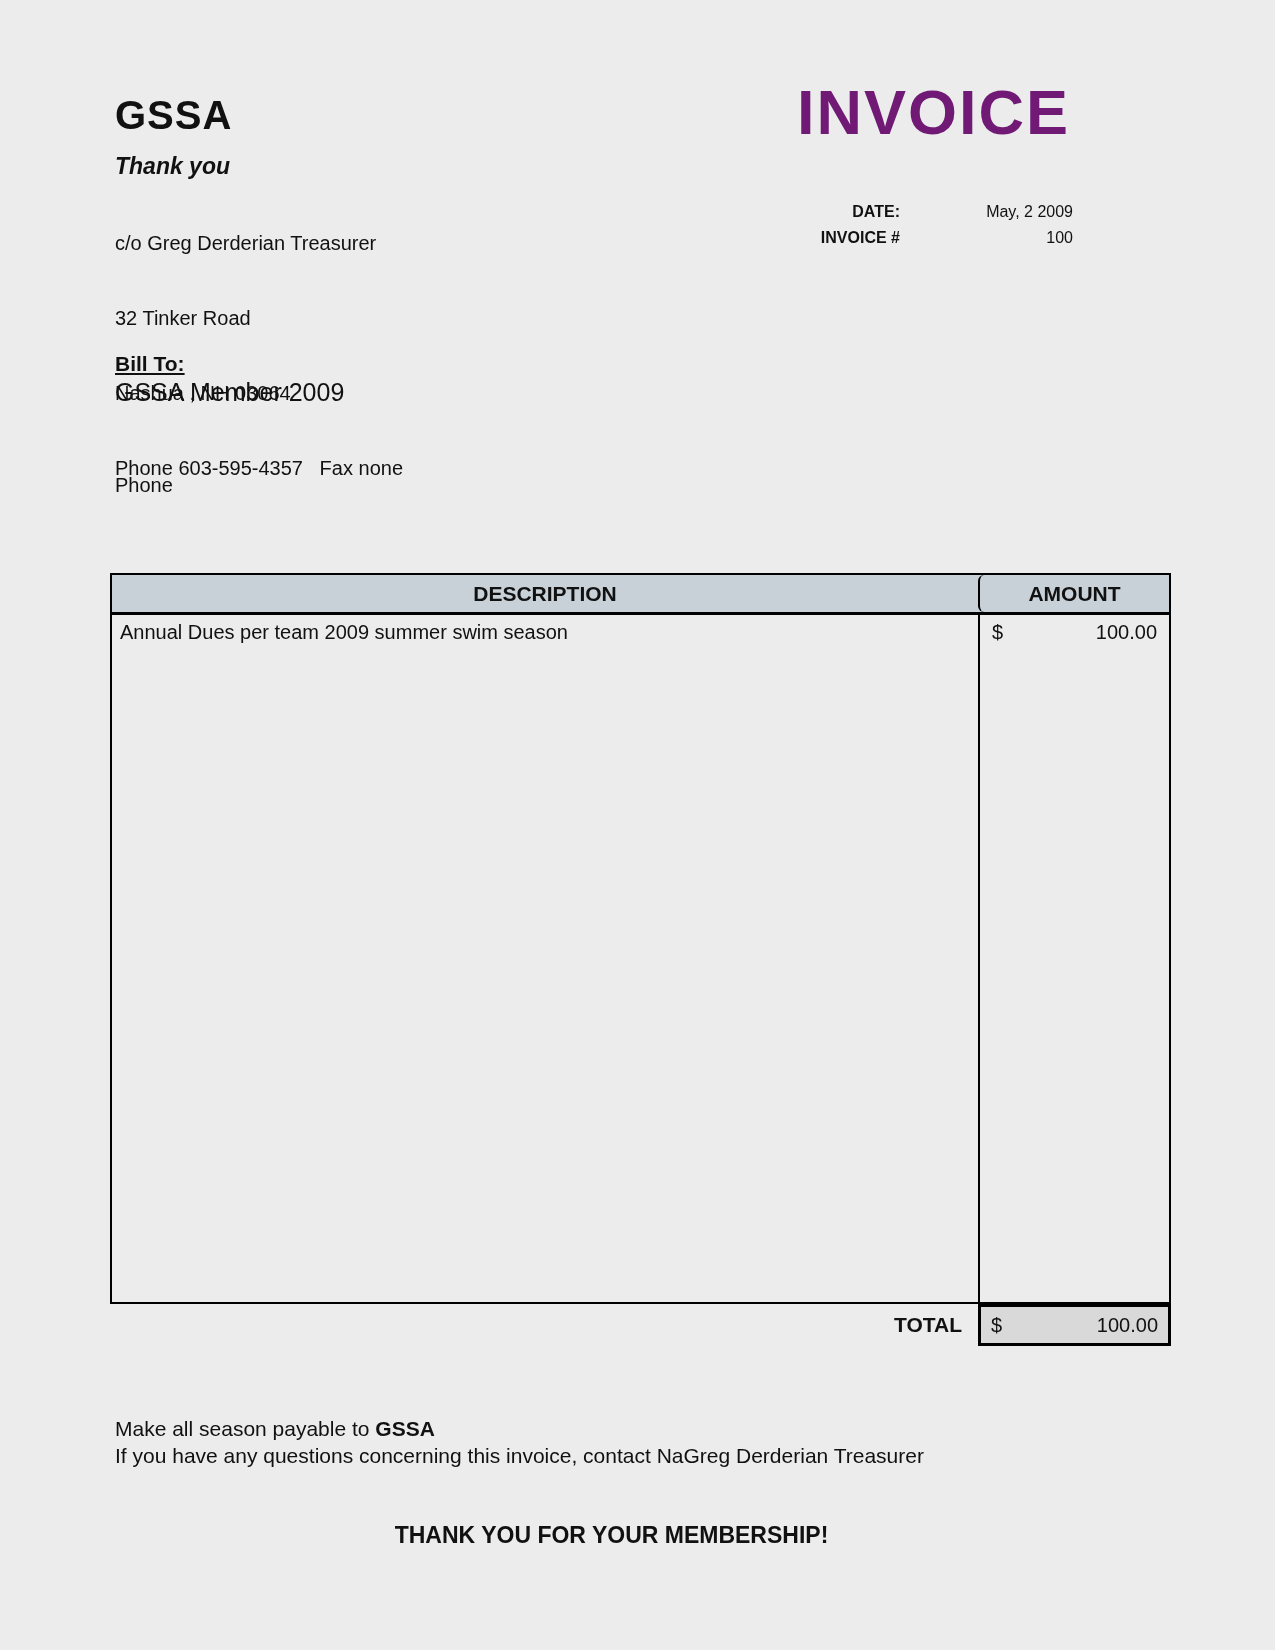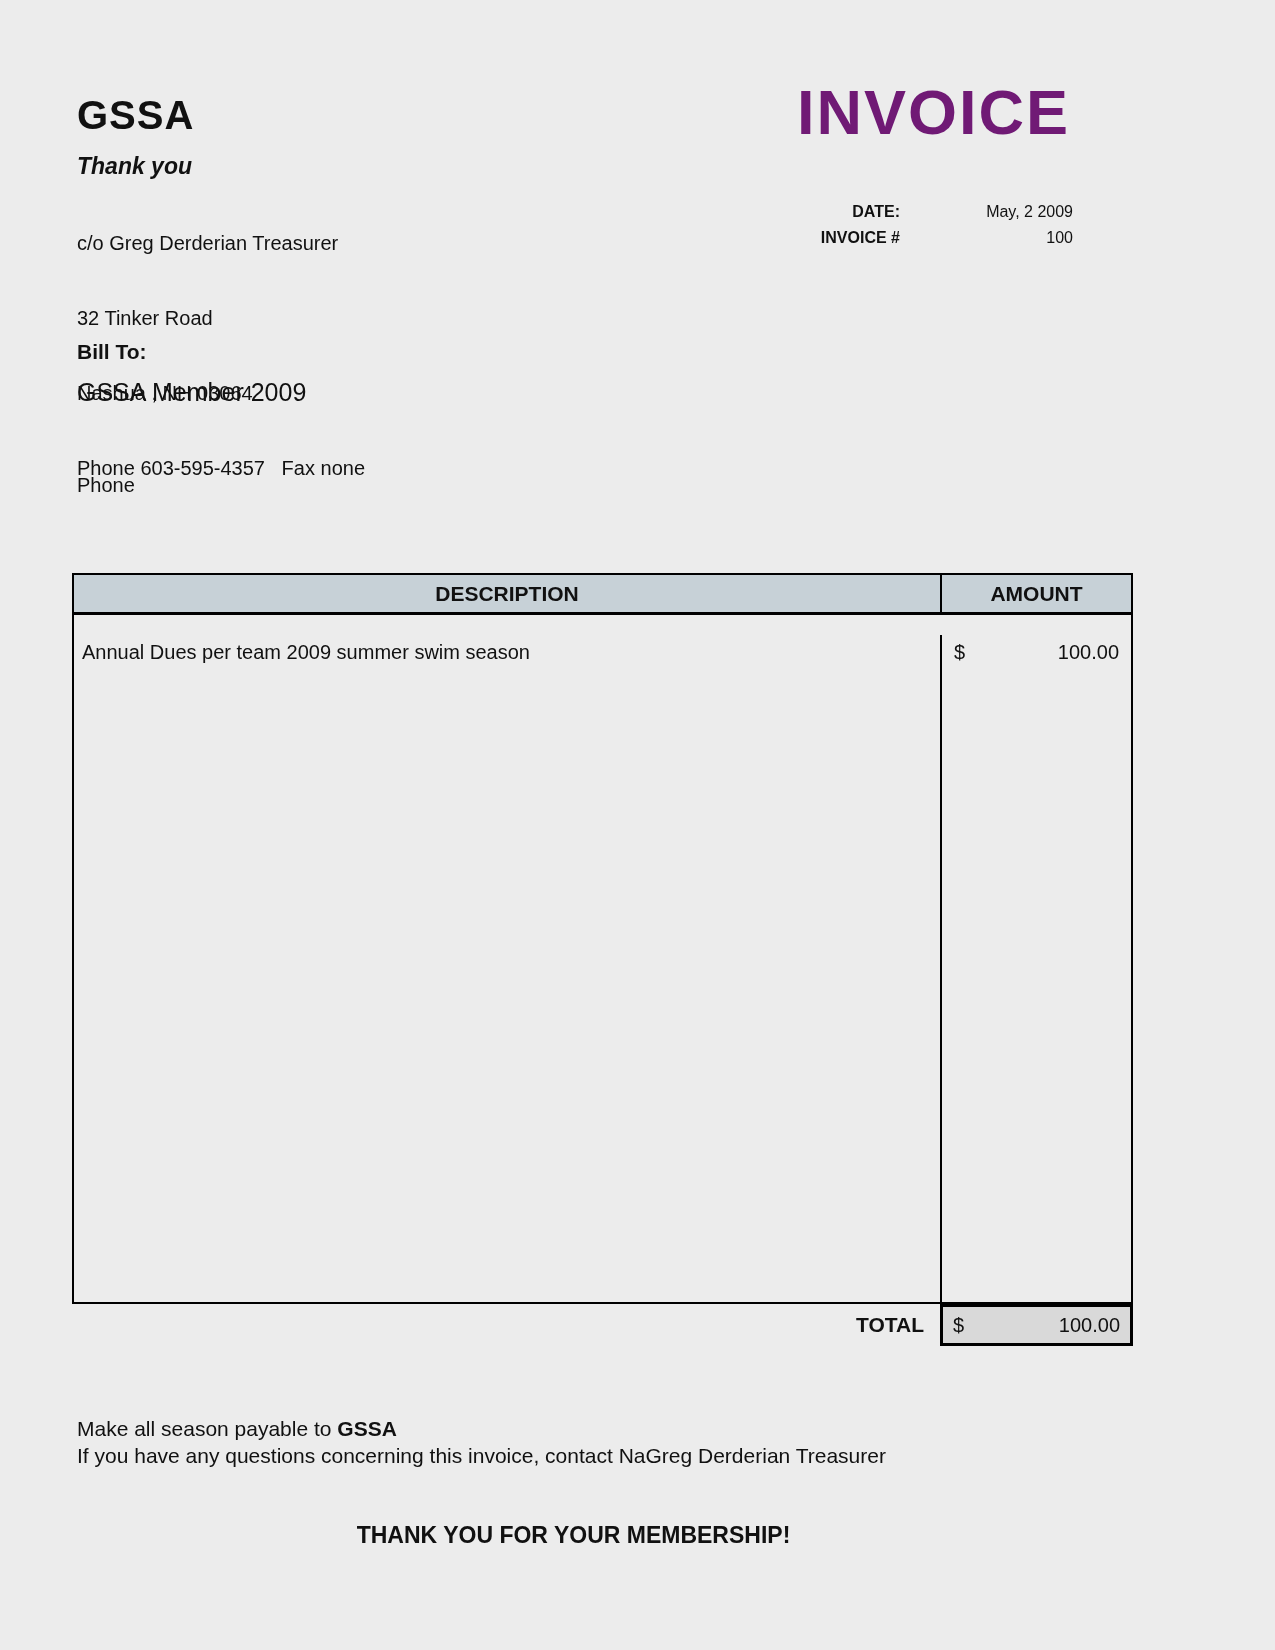--- a/index.html
+++ b/index.html
@@ -5,21 +5,21 @@
   * { margin:0; padding:0; box-sizing:border-box; }
   html,body { background:#ececec; }
   .page {
     position:relative;
     width:1275px; height:1650px;
     background:#ececec;
     font-family:"Liberation Sans", sans-serif;
     color:#111;
     overflow:hidden;
   }
-  .abs { position:absolute; }
+  .abs { position:absolute;margin-left:38px; }
 
   
   .company {
     left:77px; top:93px;
     font-size:40px; font-weight:bold; letter-spacing:1px;
   }
   .tagline {
     left:77px; top:153px;
     font-size:23px; font-weight:bold; font-style:italic;
   }
@@ -41,43 +41,43 @@
   }
   .meta-row .val {
     position:absolute; right:0; text-align:right; white-space:nowrap;
   }
   .meta-date    { top:203px; }
   .meta-invoice { top:229px; }
   .meta-for     { top:255px; }
   .italic { font-style:italic; }
 
   
-  .billto-label { left:77px; top:340px; font-size:21px; font-weight:bold; }
+  .billto-label { left:77px; top:352px; font-size:21px; font-weight:bold;text-decoration:underline; }
   .billto-name  { left:77px; top:378px; font-size:25px;text-align:right; }
   .phone-label  { left:77px; top:474px; font-size:20px; }
 
   
   .invoice-table {
     left:72px; top:573px;
     width:1061px; height:731px;
     border:2px solid #000;
-    display:flex; flex-direction:column;gap:20px;
+    display:flex; flex-direction:column;
   }
   .t-header {
     display:flex; height:40px; flex:0 0 auto;
     background:#c7d1d7;
     border-bottom:3px solid #000;
     font-size:21px; font-weight:bold;
   }
   .t-header .h-desc {
     flex:1; display:flex; align-items:center; justify-content:center;
   }
   .t-header .h-amount {
     width:191px; border-left:2px solid #000;
-    display:flex; align-items:center; justify-content:center;
+    display:flex; align-items:center; justify-content:center;border-radius:6px;
   }
   .t-body { display:flex; flex:1; }
   .t-body .c-desc {
     flex:1; padding:6px 8px; font-size:20px;
   }
   .t-body .c-amount {
     width:191px; border-left:2px solid #000;
     padding:6px 12px; font-size:20px;
     display:flex; justify-content:space-between; align-items:flex-start;
   }

